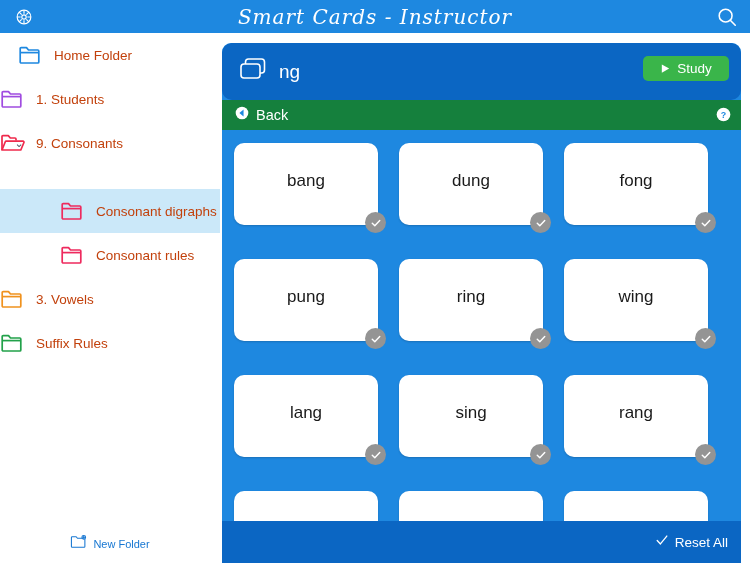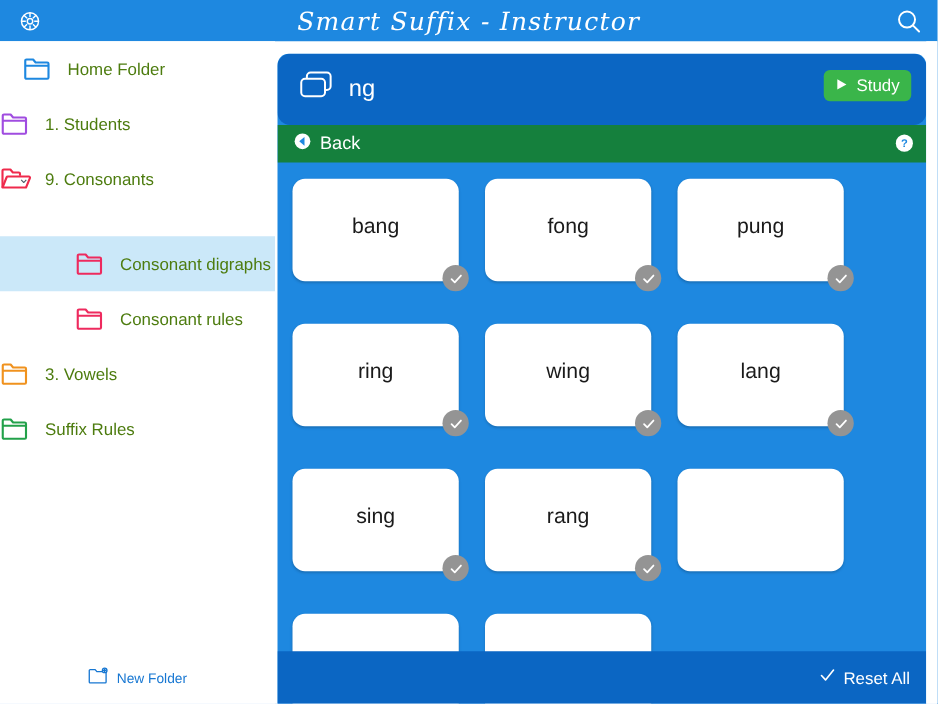--- a/index.html
+++ b/index.html
@@ -86,21 +86,21 @@
     line-height: 12px;
     text-align: center;
   }
   .tree-icon {
     width: 26px;
     height: 20px;
     flex: none;
   }
   .tree-label {
     font-size: 13.5px;
-    color: #4d7c0f;
+    color: #c2410c;
     margin-left: 10px;
     white-space: nowrap;
   }
   .indent-0 { padding-left: 18px; }
   .indent-1 { }
   .indent-2 { padding-left: 60px; }
 
   .newfolder {
     position: absolute;
     left: 0;
@@ -139,21 +139,21 @@
   }
   .deck-title {
     color: #ffffff;
     font-size: 19px;
     margin-left: 10px;
   }
   .study-btn {
     position: absolute;
     right: 12px;
     top: 13px;
-    width: 70px;
+    width: 86px;
     height: 25px;
     background: #3ab54a;
     border-radius: 5px;
     display: flex;
     align-items: center;
     justify-content: center;
     gap: 6px;
   }
   .study-label {
     color: #ffffff;
@@ -187,21 +187,21 @@
     height: 400px;
     padding: 13px 0 0 12px;
     box-sizing: border-box;
     display: flex;
     flex-wrap: wrap;
     align-content: flex-start;
     gap: 34px 21px;
   }
   .card {
     position: relative;
-    width: 133px;
+    width: 144px;
     height: 82px;
     background: #ffffff;
     border-radius: 10px;
     display: flex;
     align-items: center;
     justify-content: center;
     box-shadow: 0 1px 2px rgba(0,0,0,0.18);
   }
   .card-text {
     font-size: 17px;
@@ -253,21 +253,21 @@
 <div id="app">
 
   <div class="topbar">
     <div class="topbar-left-icon">
       <svg viewBox="0 0 24 24" width="20" height="20" fill="none" stroke="#ffffff" stroke-width="1.4">
         <circle cx="12" cy="12" r="8.2"></circle>
         <circle cx="12" cy="12" r="2.6"></circle>
         <path d="M12 3.8v4.2M12 16v4.2M3.8 12h4.2M16 12h4.2M6.2 6.2l3 3M14.8 14.8l3 3M17.8 6.2l-3 3M9.2 14.8l-3 3"></path>
       </svg>
     </div>
-    <div class="topbar-title">Smart Suffix - Instructor</div>
+    <div class="topbar-title">Smart Cards - Instructor</div>
     <div class="topbar-right-icon">
       <svg viewBox="0 0 24 24" width="22" height="22" fill="none" stroke="#ffffff" stroke-width="1.7" stroke-linecap="round">
         <circle cx="10.5" cy="10.5" r="7"></circle>
         <path d="M15.6 15.6L21 21"></path>
       </svg>
     </div>
   </div>
 
   <div class="sidebar">
     <div class="tree" id="tree">
@@ -375,20 +375,28 @@
     <div class="card-grid" id="card-grid">
         <div class="card">
           <span class="card-text">bang</span>
           <span class="card-badge">
             <svg viewBox="0 0 16 16" width="12" height="12" fill="none" stroke="#ffffff" stroke-width="1.9" stroke-linecap="round" stroke-linejoin="round">
               <polyline points="3,8.4 6.4,11.8 13,4.6"></polyline>
             </svg>
           </span>
         </div>
         <div class="card">
+          <span class="card-text">dung</span>
+          <span class="card-badge">
+            <svg viewBox="0 0 16 16" width="12" height="12" fill="none" stroke="#ffffff" stroke-width="1.9" stroke-linecap="round" stroke-linejoin="round">
+              <polyline points="3,8.4 6.4,11.8 13,4.6"></polyline>
+            </svg>
+          </span>
+        </div>
+        <div class="card">
           <span class="card-text">fong</span>
           <span class="card-badge">
             <svg viewBox="0 0 16 16" width="12" height="12" fill="none" stroke="#ffffff" stroke-width="1.9" stroke-linecap="round" stroke-linejoin="round">
               <polyline points="3,8.4 6.4,11.8 13,4.6"></polyline>
             </svg>
           </span>
         </div>
         <div class="card">
           <span class="card-text">pung</span>
           <span class="card-badge">

